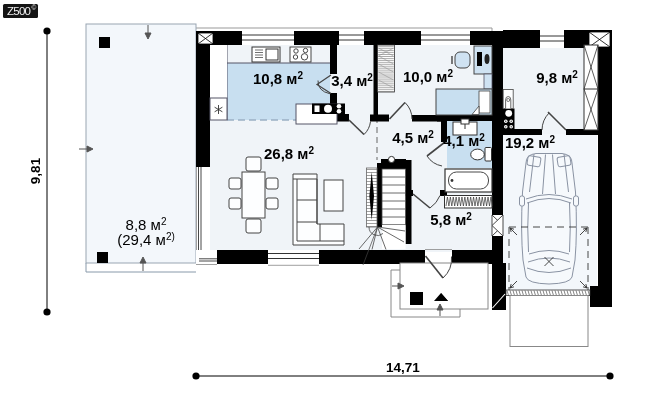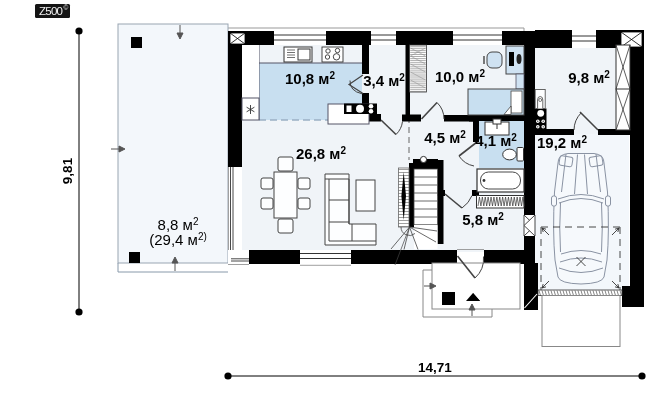--- a/index.html
+++ b/index.html
@@ -1,16 +1,16 @@
 <!DOCTYPE html>
 <html><head>
 <meta charset="utf-8">
 <style>
   html,body{margin:0;padding:0;background:#ffffff;}
-  #plan{width:577px;height:405px;position:relative;font-family:"Liberation Sans",sans-serif;padding-left:32px;}
+  #plan{width:577px;height:405px;position:relative;font-family:"Liberation Sans",sans-serif;}
   svg{display:block;}
   text{font-family:"Liberation Sans",sans-serif;}
 </style>
 </head>
 <body>
 <div id="plan">
 <svg width="655" height="405" viewBox="0 0 655 405">
 <defs>
 <pattern id="hatchStair" width="3" height="3" patternUnits="userSpaceOnUse">
   <rect width="3" height="3" fill="#ffffff"></rect>

